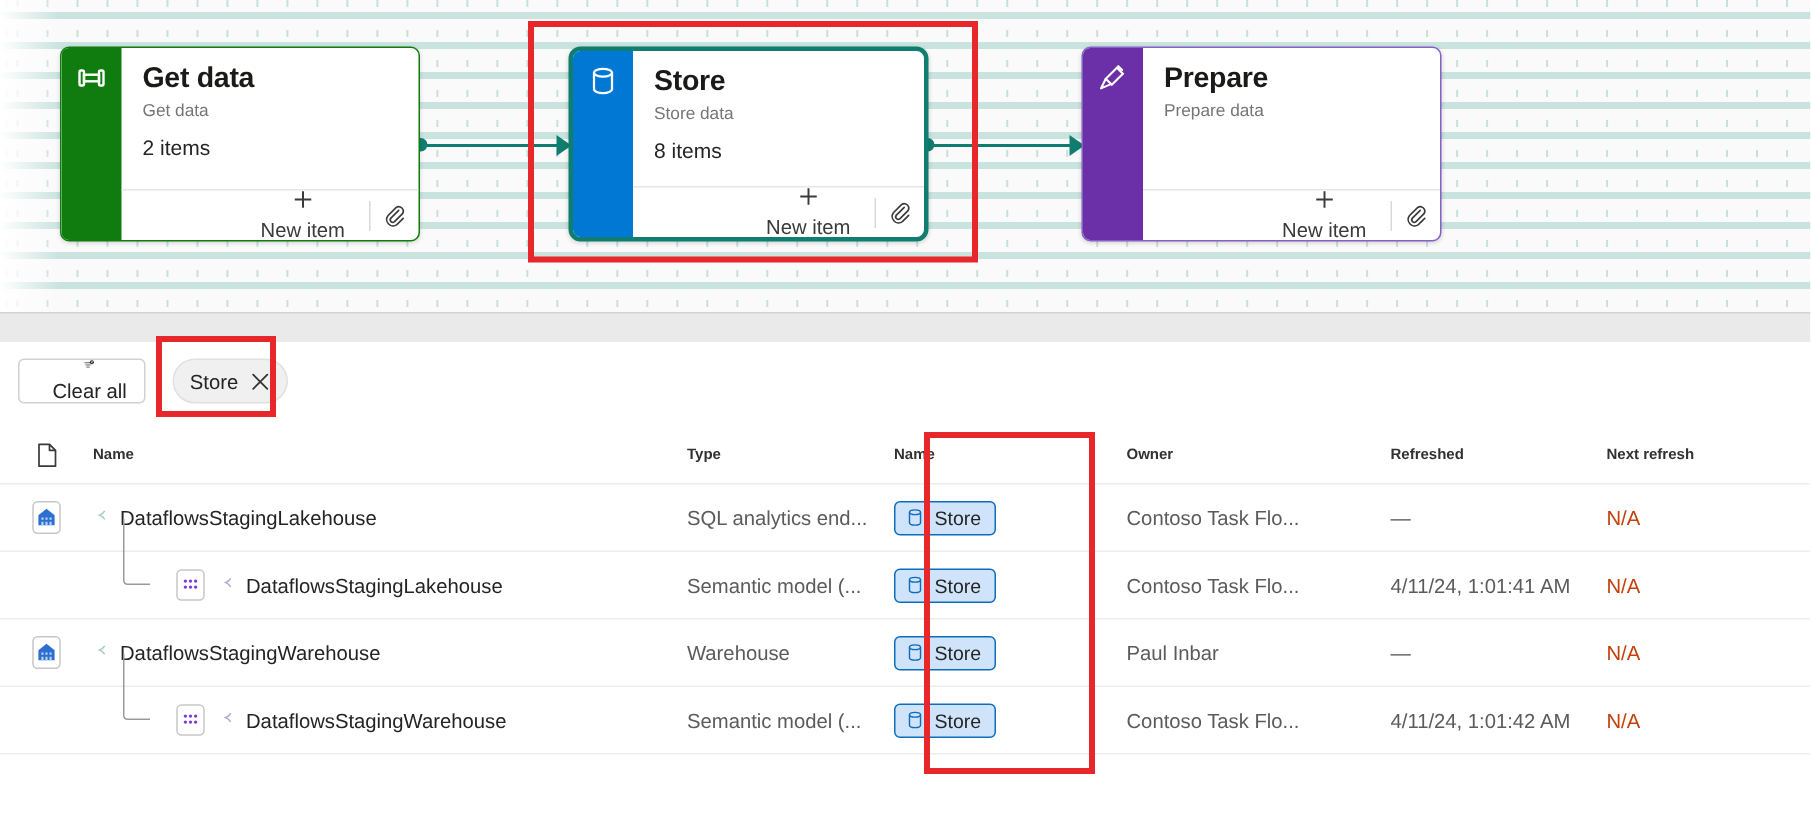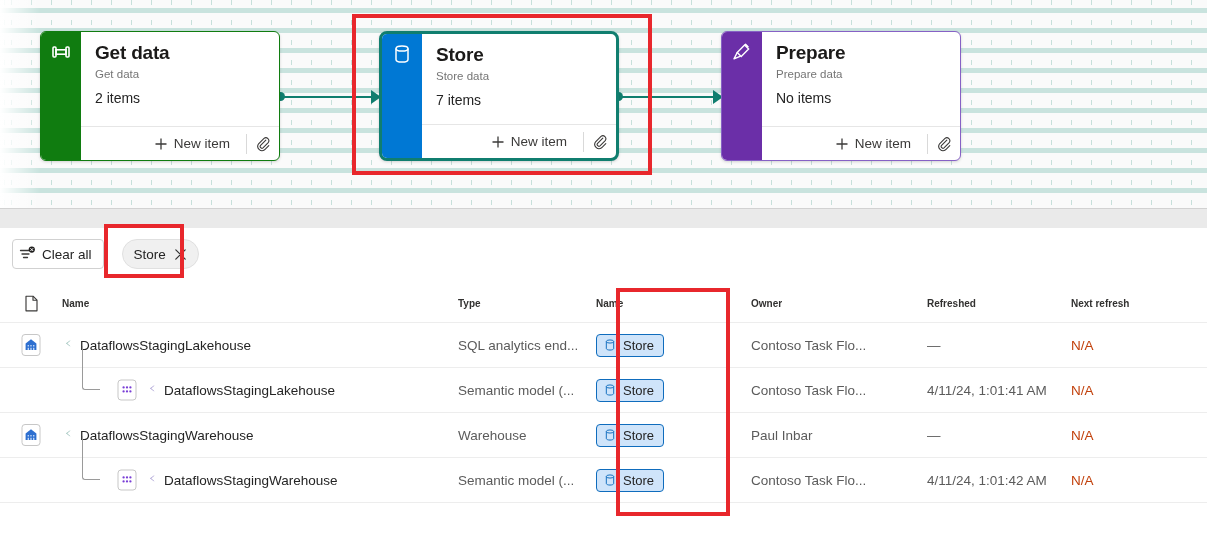--- a/index.html
+++ b/index.html
@@ -66,20 +66,21 @@
   .card .footer {
     position: absolute; left: 0; right: 0; bottom: 0; height: 34px;
     border-top: 1px solid #e6e6e6;
     display: flex; align-items: center; justify-content: flex-end;
     padding-right: 8px; gap: 0;
   }
   .card .newitem {
     display: flex; align-items: center; gap: 6px;
     font-size: 13.5px; color: #3b3a39; padding: 0 8px 0 0;
     cursor: pointer;
+    flex-direction: column;
   }
   .card .vdiv { width: 1px; height: 20px; background: #d9d9d9; margin: 0 8px; }
   .clipicon { cursor: pointer; display: flex; align-items: center; }
 
   
   #card-getdata { left: 40px; top: 31px; border: 1px solid #107c10; }
   #card-getdata .accent { background: #107c10; }
   #card-store {
     left: 379px; top: 31px;
     border: 3px solid #107e6f; border-radius: 8px;
@@ -109,21 +110,21 @@
 
   
   .filterbar {
     position: absolute; left: 0; top: 228px; width: 1207px; height: 52px;
     background: #ffffff;
     display: flex; align-items: center; padding-left: 12px; gap: 10px;
   }
   .clear-all {
     height: 30px; display: flex; align-items: center; gap: 6px;
     border: 1px solid #d1d1d1; border-radius: 4px; background: #fff;
-    padding: 0 11px 0 6px; font-size: 13.5px; color: #242424; cursor: pointer;
+    padding: 0 11px 0 22px; font-size: 13.5px; color: #242424; cursor: pointer; flex-direction: column;
   }
   .chip {
     height: 30px; display: inline-flex; align-items: center; gap: 8px;
     background: #f0f0f0; border: 1px solid #e0e0e0; border-radius: 15px;
     padding: 0 11px; font-size: 13.5px; color: #242424; cursor: pointer;
     margin-left: 8px;
   }
   .chip .x { font-size: 15px; color: #333; line-height: 1; }
 
   
@@ -219,21 +220,21 @@
   <div class="card" id="card-store">
     <div class="accent">
       <svg width="22" height="22" viewBox="0 0 22 22">
         <ellipse cx="11" cy="5.5" rx="6" ry="2.6" fill="none" stroke="#fff" stroke-width="1.5"></ellipse>
         <path d="M5 5.5v11c0 1.4 2.7 2.6 6 2.6s6-1.2 6-2.6v-11" fill="none" stroke="#fff" stroke-width="1.5"></path>
       </svg>
     </div>
     <div class="body">
       <div class="title">Store</div>
       <div class="sub">Store data</div>
-      <div class="count">7 items</div>
+      <div class="count">8 items</div>
       <div class="footer">
         <div class="newitem">
           <svg width="14" height="14" viewBox="0 0 14 14">
             <path d="M7 1.5v11M1.5 7h11" stroke="#3b3a39" stroke-width="1.3" fill="none"></path>
           </svg>
           <span>New item</span>
         </div>
         <div class="vdiv"></div>
         <div class="clipicon">
           <svg width="16" height="16" viewBox="0 0 16 16">
@@ -248,21 +249,20 @@
     <div class="accent">
       <svg width="22" height="22" viewBox="0 0 22 22">
         <path d="M14.5 3.2 17 5.7" stroke="#fff" stroke-width="1.5" fill="none" stroke-linecap="round"></path>
         <path d="M13.6 4.1 6.2 11.5l4 4 7.4-7.4z" fill="none" stroke="#fff" stroke-width="1.4"></path>
         <path d="M6.2 11.5 3 17.9l6.6-2.8" fill="none" stroke="#fff" stroke-width="1.4" stroke-linejoin="round"></path>
       </svg>
     </div>
     <div class="body">
       <div class="title">Prepare</div>
       <div class="sub">Prepare data</div>
-      <div class="count">No items</div>
       <div class="footer">
         <div class="newitem">
           <svg width="14" height="14" viewBox="0 0 14 14">
             <path d="M7 1.5v11M1.5 7h11" stroke="#3b3a39" stroke-width="1.3" fill="none"></path>
           </svg>
           <span>New item</span>
         </div>
         <div class="vdiv"></div>
         <div class="clipicon">
           <svg width="16" height="16" viewBox="0 0 16 16">

